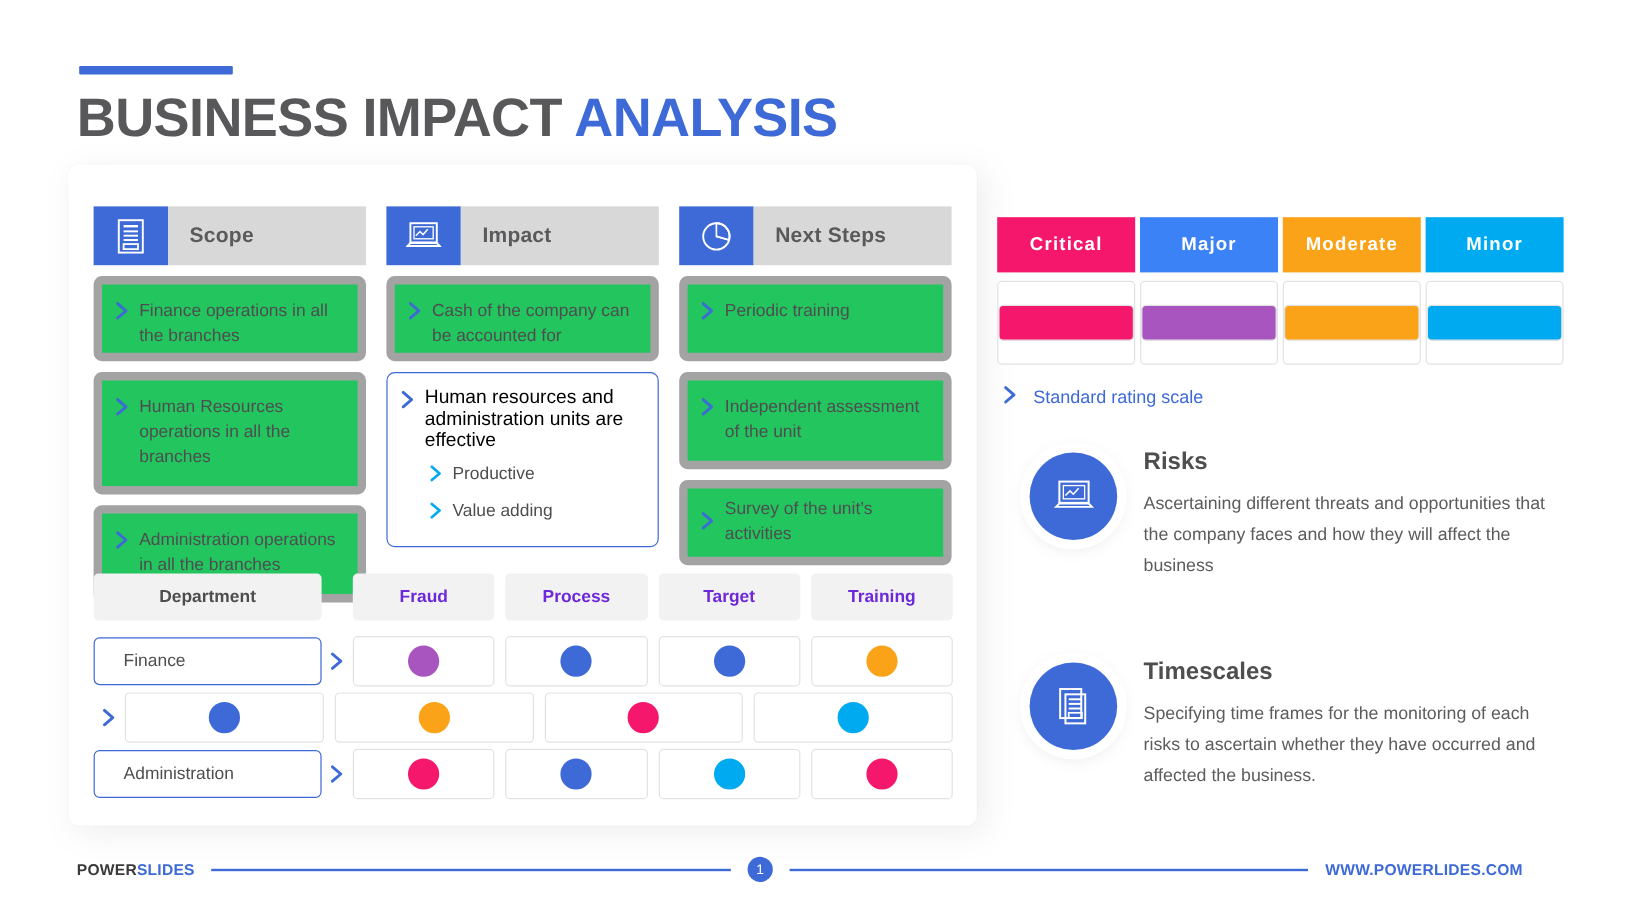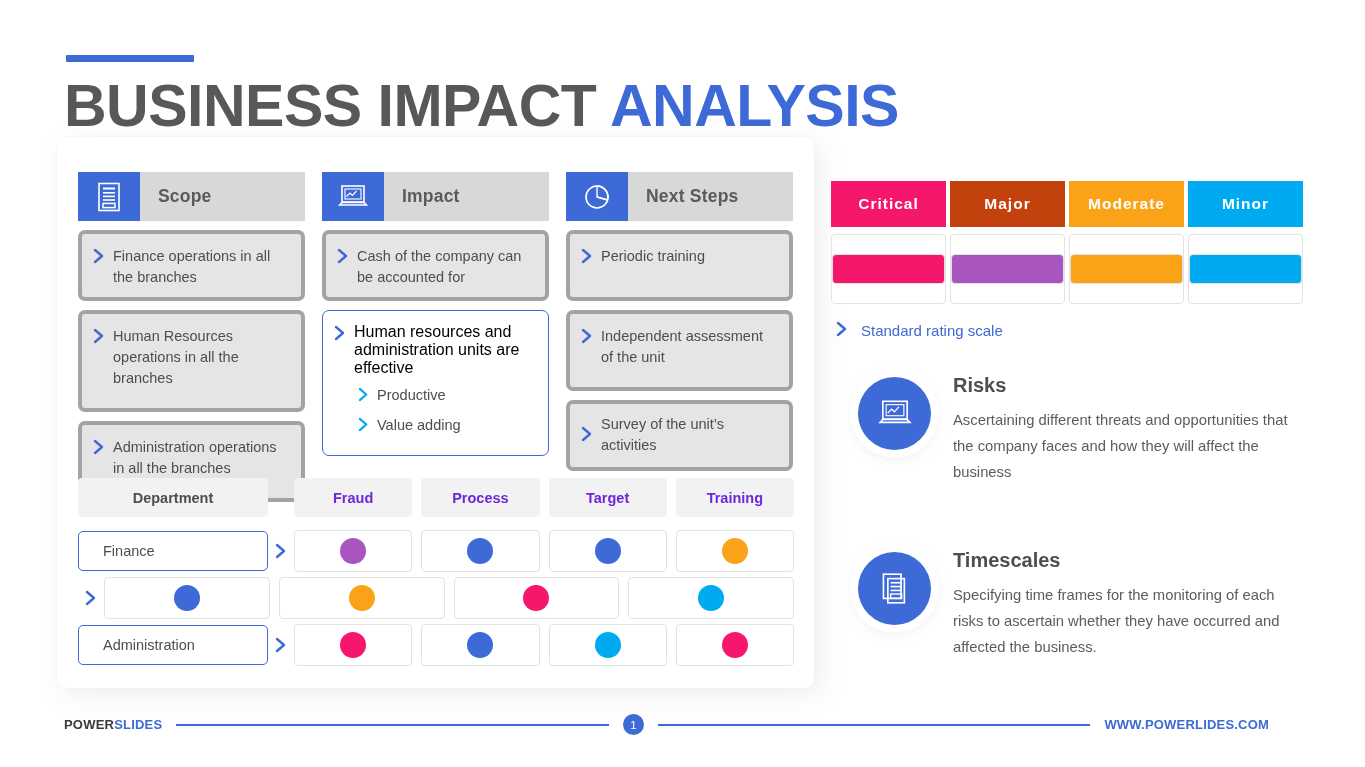--- a/index.html
+++ b/index.html
@@ -6,37 +6,37 @@
   body{
     width:1365px;height:767px;
     background:#ffffff;
     font-family:"Liberation Sans", sans-serif;
     overflow:hidden;position:relative;
   }
   .slide{position:absolute;inset:0;}
 
   
   .accent-bar{position:absolute;left:66px;top:55px;width:128px;height:7px;background:#3D6AD6;border-radius:1px;}
-  .title{position:absolute;left:64px;top:72px;font-size:59px;font-weight:bold;letter-spacing:-0.5px;color:#58585A;white-space:nowrap;}
+  .title{position:absolute;left:64px;top:72px;font-size:45px;font-weight:bold;letter-spacing:-0.5px;color:#58585A;white-space:nowrap;}
   .title .hl{color:#3D6AD6;}
 
   
   .panel{position:absolute;left:57px;top:137px;width:757px;height:551px;background:#ffffff;border-radius:9px;
          box-shadow:0 0 0 1px rgba(0,0,0,0.012), 6px 6px 26px rgba(120,125,140,0.13);}
 
   
   .cols{position:absolute;left:78px;top:172px;width:716px;display:flex;gap:17px;}
   .col{width:227px;display:flex;flex-direction:column;gap:9px;}
 
   .col-head{display:flex;height:49px;}
   .col-head .ic{width:62px;height:49px;background:#3D6AD6;display:flex;align-items:center;justify-content:center;flex:none;}
   .col-head .lbl{flex:1;background:#D8D8D8;display:flex;align-items:center;padding-left:18px;
                  font-size:17.5px;font-weight:bold;color:#5A5A5C;letter-spacing:0.2px;}
 
-  .card{border:4px solid #a3a3a3;border-radius:7px;background:#e5e5e5;padding:12px 13px 13px 11px;
+  .card{border:7px solid #a3a3a3;border-radius:7px;background:#22c55e;padding:12px 13px 13px 11px;
         display:flex;gap:7px;align-items:flex-start;box-sizing:border-box;}
   .card .ctext{font-size:14.5px;line-height:21px;color:#4E4E50;}
   .card-block{border:1px solid #3D6AD6;border-radius:7px;background:#fff;padding:12px 13px 13px 11px;box-sizing:border-box;}
   .row-line{display:flex;gap:7px;align-items:flex-start;}
   .sub-list{margin-top:8px;padding-left:24px;display:flex;flex-direction:column;gap:8px;}
   .sub-item{display:flex;gap:7px;align-items:flex-start;font-size:14.5px;color:#4E4E50;line-height:20px;}
 
   .chev{flex:none;margin-top:2px;}
 
   
@@ -284,21 +284,21 @@
               <div class="dot" style="background: rgb(245, 23, 107);"></div>
             </div>
           </div>
         </div>
       </div>
   </div>
 
   <div class="legend">
     <div class="legend-heads" id="legend-heads">
         <div style="background: rgb(245, 23, 107);">Critical</div>
-        <div style="background: #c2410c;">Major</div>
+        <div style="background: #3b82f6;">Major</div>
         <div style="background: rgb(251, 163, 24);">Moderate</div>
         <div style="background: rgb(0, 170, 240);">Minor</div>
       </div>
     <div class="legend-cells" id="legend-cells">
         <div>
           <div class="dot" style="background: rgb(245, 23, 107);"></div>
         </div>
         <div>
           <div class="dot" style="background: rgb(168, 85, 192);"></div>
         </div>

